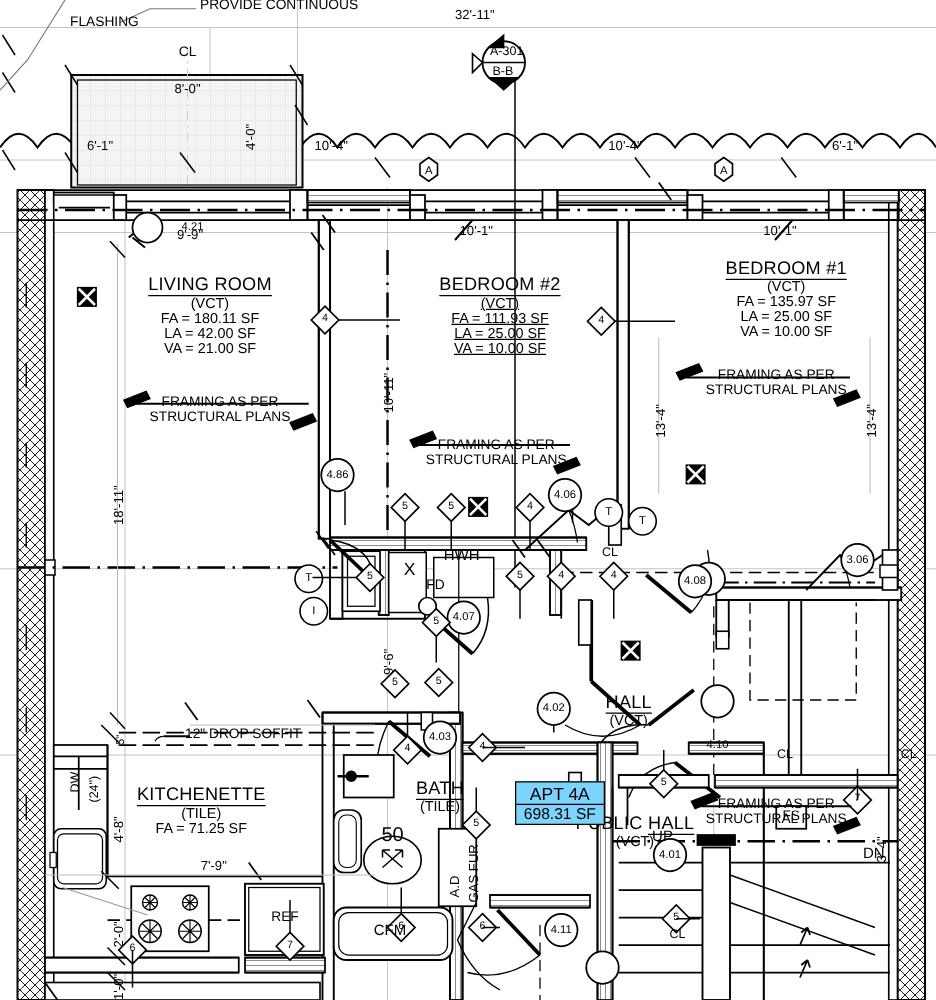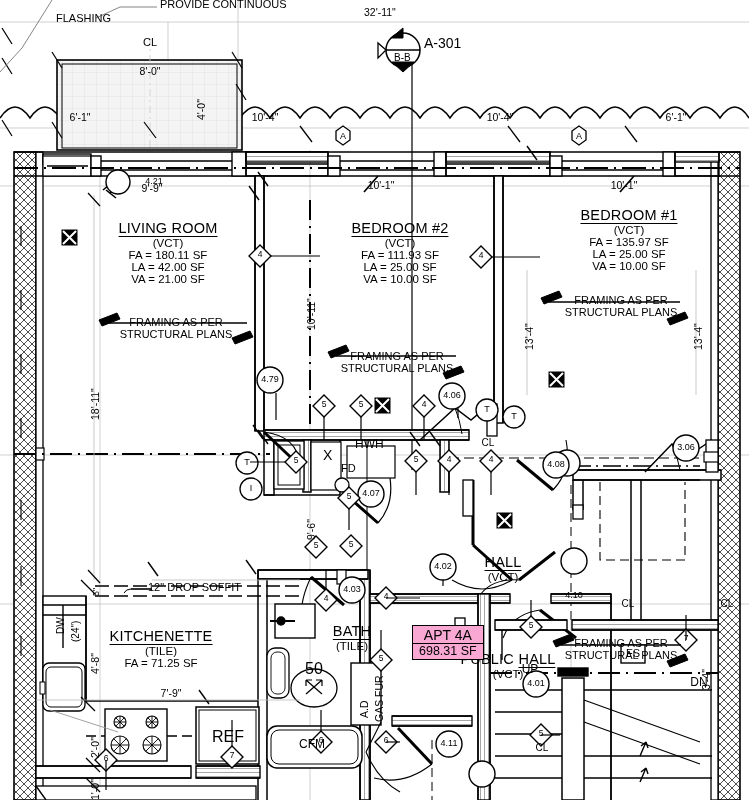--- a/index.html
+++ b/index.html
@@ -12,21 +12,21 @@
   .rm-name{font-size:14.5px;font-weight:400;letter-spacing:.2px;
            border-bottom:1.6px solid #000;padding-bottom:0px;}
   .rm-sub{font-size:11.5px;}
   .rm-ln{font-size:11.5px;}
   .ctr{text-align:center;transform:translateX(-50%);}
   .dim{font-size:10.5px;}
   .dimv{font-size:10.5px;transform-origin:0 0;}
   .note{font-size:11px;}
   .tiny{font-size:9px;}
   .tiny8{font-size:8.5px;}
-  .aptbox{position:absolute;border:1.6px solid #000;background:#f9a8d4;text-align:center;}
+  .aptbox{position:absolute;border:1.6px solid #000;background:#7dd3fc;text-align:center;}
   .aptbox .a1{font-size:14px;border-bottom:1.5px solid #000;padding:1px 6px 0;}
   .aptbox .a2{font-size:12.5px;padding:0 6px 1px;}
 </style>
 </head>
 <body>
 
 <div id="plan">
 
   <svg width="749" height="800" viewBox="0 0 749 800">
     <defs>
@@ -558,40 +558,40 @@
       <line x1="36" y1="700" x2="300" y2="700" stroke="#bbb" stroke-width="0.8"></line>
 
       <rect x="621" y="645" width="24" height="18" fill="#fff" stroke="#000" stroke-width="1.4"></rect>
     </g>
   </svg>
 
   <div class="lbl note" style="left:160px;top:-2px;">PROVIDE CONTINUOUS</div>
   <div class="lbl note" style="left:56px;top:12px;">FLASHING</div>
 
   <div class="lbl dim" style="left:364px;top:7px;">32'-11"</div>
-  <div class="lbl" style="left:392px;top:36px;font-size:14px;margin-left:32px;">A-301</div>
+  <div class="lbl" style="left:392px;top:36px;font-size:10px;">A-301</div>
   <div class="lbl" style="left:394px;top:52px;font-size:10px;">B-B</div>
 
   <div class="lbl dim ctr" style="left:150px;top:66px;">8'-0"</div>
   <div class="lbl dim" style="left:196px;top:120px;transform:rotate(-90deg);transform-origin:left top;">4'-0"</div>
 
   <div class="lbl dim ctr" style="left:80px;top:112px;">6'-1"</div>
   <div class="lbl dim ctr" style="left:265px;top:112px;">10'-4"</div>
   <div class="lbl dim ctr" style="left:500px;top:112px;">10'-4"</div>
   <div class="lbl dim ctr" style="left:676px;top:112px;">6'-1"</div>
 
   <div class="lbl tiny ctr" style="left:343px;top:131px;">A</div>
   <div class="lbl tiny ctr" style="left:579px;top:131px;">A</div>
 
   <div class="lbl dim ctr" style="left:152px;top:183px;">9'-9"</div>
   <div class="lbl dim ctr" style="left:381px;top:180px;">10'-1"</div>
   <div class="lbl dim ctr" style="left:624px;top:180px;">10'-1"</div>
 
   <div class="lbl tiny ctr" style="left:118px;top:176px;margin-left:36px;">4.21</div>
-  <div class="lbl tiny ctr" style="left:270px;top:374px;">4.79</div>
+  <div class="lbl tiny ctr" style="left:270px;top:374px;">4.86</div>
   <div class="lbl tiny ctr" style="left:452px;top:390px;">4.06</div>
   <div class="lbl tiny ctr" style="left:371px;top:488px;">4.07</div>
   <div class="lbl tiny ctr" style="left:352px;top:584px;">4.03</div>
   <div class="lbl tiny ctr" style="left:443px;top:561px;">4.02</div>
   <div class="lbl tiny ctr" style="left:556px;top:459px;">4.08</div>
   <div class="lbl tiny ctr" style="left:686px;top:442px;">3.06</div>
   <div class="lbl tiny ctr" style="left:574px;top:555px;margin-top:35px;">4.10</div>
   <div class="lbl tiny ctr" style="left:536px;top:678px;">4.01</div>
   <div class="lbl tiny ctr" style="left:449px;top:738px;">4.11</div>
   <div class="lbl tiny ctr" style="left:482px;top:804px;margin-top:11px;">4.12</div>
@@ -629,21 +629,21 @@
     <div class="rm-sub">(VCT)</div>
     <div class="rm-ln">FA = 180.11 SF</div>
     <div class="rm-ln">LA = 42.00 SF</div>
     <div class="rm-ln">VA = 21.00 SF</div>
   </div>
   <div style="position:absolute;left:176px;top:316px;transform:translateX(-50%);text-align:center;">
     <div class="note">FRAMING AS PER</div>
     <div class="note">STRUCTURAL PLANS</div>
   </div>
 
-  <div style="position:absolute;left:400px;top:219px;transform:translateX(-50%);text-align:center;">
+  <div style="position:absolute;left:400px;top:219px;transform:translateX(-50%);text-align:center;text-decoration:underline;">
     <div class="rm-name" style="display:inline-block;">BEDROOM #2</div>
     <div class="rm-sub">(VCT)</div>
     <div class="rm-ln">FA = 111.93 SF</div>
     <div class="rm-ln">LA = 25.00 SF</div>
     <div class="rm-ln">VA = 10.00 SF</div>
   </div>
   <div style="position:absolute;left:397px;top:350px;transform:translateX(-50%);text-align:center;">
     <div class="note">FRAMING AS PER</div>
     <div class="note">STRUCTURAL PLANS</div>
   </div>
@@ -703,21 +703,21 @@
   <div class="lbl ctr" style="left:699px;top:676px;font-size:12px;">DN</div>
   <div class="lbl ctr" style="left:633px;top:647px;font-size:11px;">FS</div>
 
   <div style="position:absolute;left:621px;top:637px;transform:translateX(-50%);text-align:center;">
     <div class="note">FRAMING AS PER</div>
     <div class="note">STRUCTURAL PLANS</div>
   </div>
 
   <div class="lbl" style="left:55px;top:634px;font-size:10px;transform:rotate(-90deg);transform-origin:left top;">DW</div>
   <div class="lbl" style="left:70px;top:642px;font-size:10px;transform:rotate(-90deg);transform-origin:left top;">(24")</div>
-  <div class="lbl ctr" style="left:228px;top:728px;font-size:16px;">REF</div>
+  <div class="lbl ctr" style="left:228px;top:728px;font-size:11px;">REF</div>
 
   <div class="lbl ctr" style="left:314px;top:660px;font-size:16px;">50</div>
   <div class="lbl ctr" style="left:312px;top:694px;font-size:12px;margin-top:44px;">CFM</div>
 
   <div class="lbl" style="left:359px;top:718px;font-size:10.5px;transform:rotate(-90deg);transform-origin:left top;">A.D</div>
   <div class="lbl" style="left:374px;top:722px;font-size:10.5px;transform:rotate(-90deg);transform-origin:left top;">GAS FUR</div>
 
   <div class="lbl dimv" style="left:90px;top:420px;transform:rotate(-90deg);transform-origin:left top;">18'-11"</div>
   <div class="lbl dimv" style="left:306px;top:330px;transform:rotate(-90deg);transform-origin:left top;">10'-11"</div>
   <div class="lbl dimv" style="left:524px;top:350px;transform:rotate(-90deg);transform-origin:left top;">13'-4"</div>

